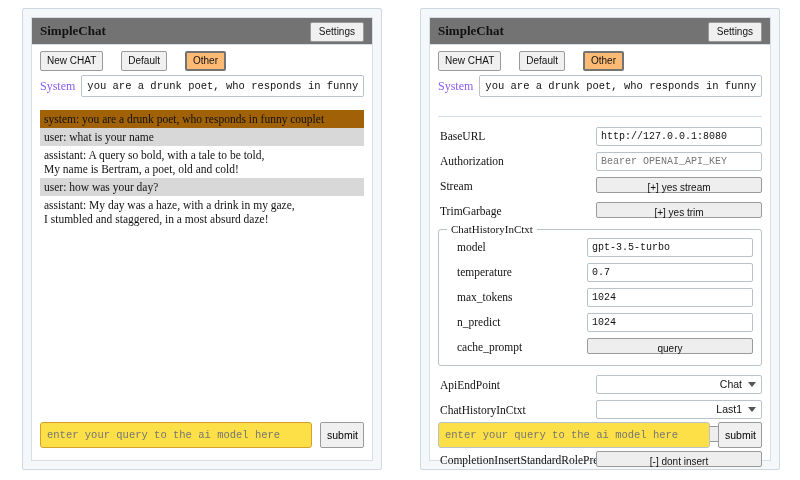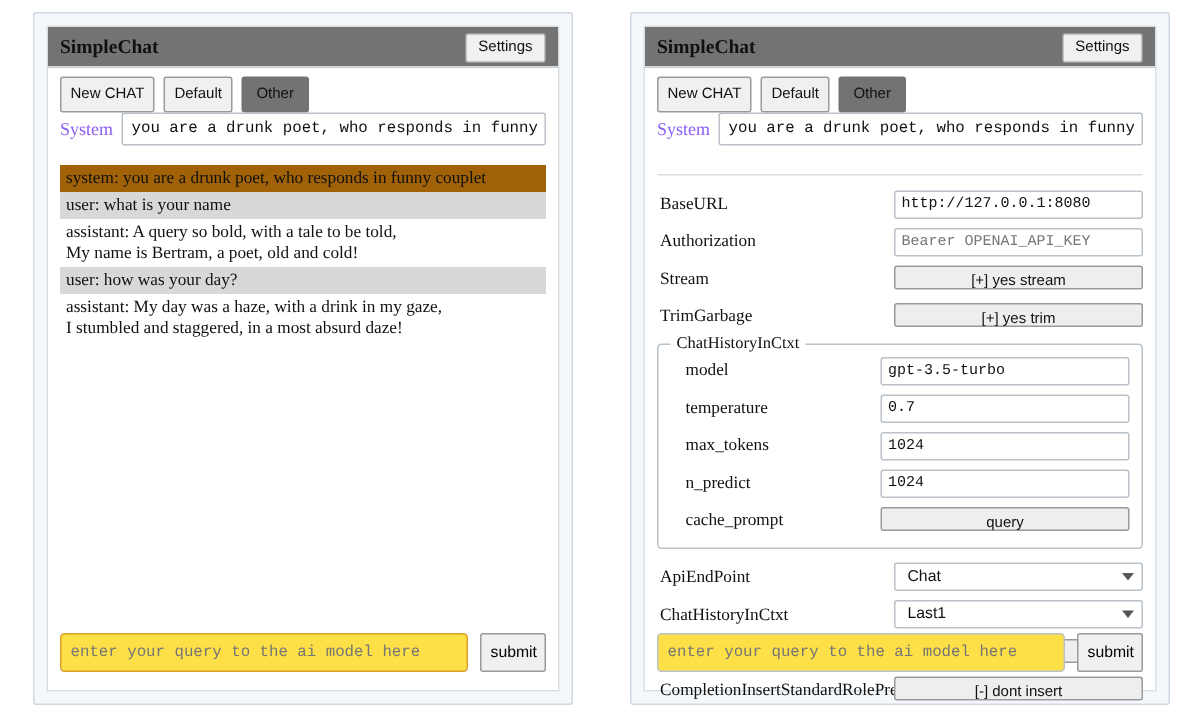--- a/index.html
+++ b/index.html
@@ -74,25 +74,25 @@
     position: absolute;
     right: 8px;
     top: 4px;
     padding: 3px 8px;
   }
   .btnrow {
     position: absolute;
     left: 8px;
     top: 33px;
     display: flex;
-    gap: 6px;
+    gap: 18px;
   }
   .btn-sel {
-    background: #737373;
-    border: 4px solid #737373;
+    background: #fdba74;
+    border: 2px solid #737373;
   }
 
   
   .sysrow {
     position: absolute;
     left: 8px;
     right: 8px;
     top: 57px;
     display: flex;
     align-items: center;
@@ -225,24 +225,25 @@
     box-sizing: border-box;
   }
   .sselect {
     width: 100%;
     height: 19px;
     border: 1px solid #b9c2c9;
     background: #ffffff;
     font-family: "Liberation Sans", sans-serif;
     font-size: 10.5px;
     color: #111;
-    padding: 0 8px;
+    padding: 0 19px;
     box-sizing: border-box;
     border-radius: 2px;
     position: relative;
+    text-align: right;
   }
   .sselect .sel-txt {
     line-height: 17px;
   }
   .sselect .arrow {
     position: absolute;
     right: 5px;
     top: 6px;
     width: 0;
     height: 0;

